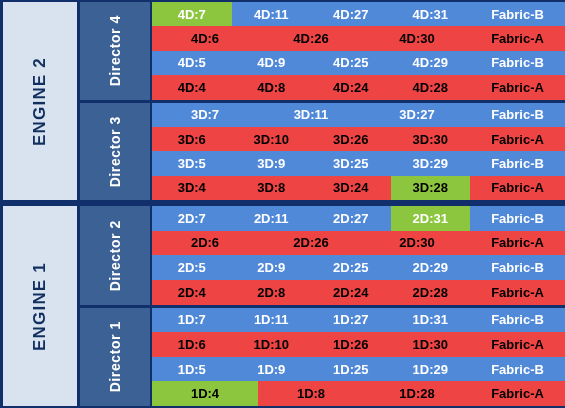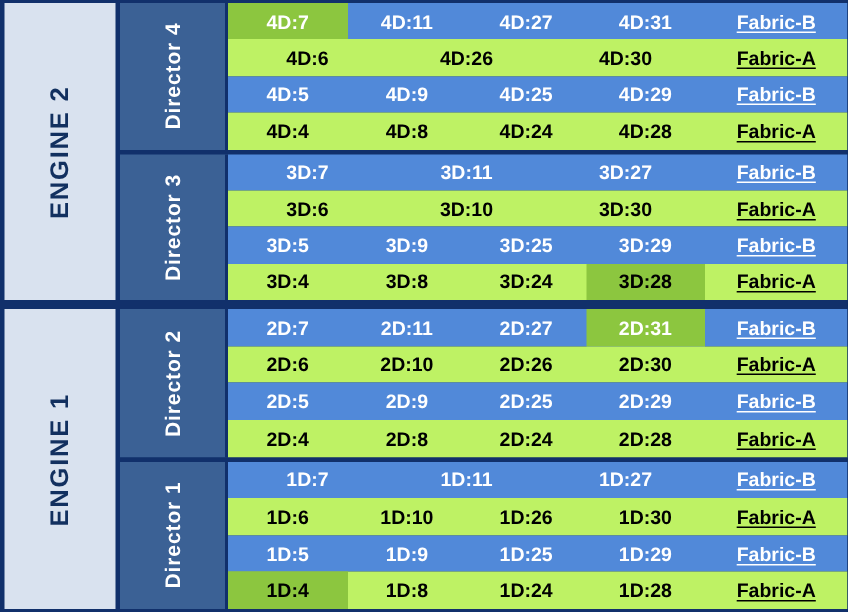--- a/index.html
+++ b/index.html
@@ -107,34 +107,33 @@
     align-items: center;
     justify-content: center;
     font-size: 13px;
     font-weight: bold;
     white-space: nowrap;
     overflow: hidden;
   }
 
   
   .tone-mid  { background: #5189d9; color: #ffffff; }
-  .tone-cyan { background: #bef264; color: #000000; }
+  .tone-cyan { background: #ef4444; color: #000000; }
 
   
   .cell.hl          { background: #8cc63f; }
   .cell.hl.txt-dark { color: #000000; }
   .cell.hl.txt-light{ color: #ffffff; }
 
   
   .cell.fabric {
     flex: 0 0 95px;
     width: 95px;
   }
   .cell.fabric .lbl {
-    text-decoration: underline;
     text-underline-offset: 2px;
   }
 </style>
 </head>
 <body>
 
 <div id="root">
     <div class="engine-block" id="engine-block-0">
       <div class="engine-cell">
         <span class="vtext">ENGINE 2</span>
@@ -191,20 +190,21 @@
               <div class="cell">3D:7</div>
               <div class="cell">3D:11</div>
               <div class="cell">3D:27</div>
               <div class="cell fabric">
                 <span class="lbl">Fabric-B</span>
               </div>
             </div>
             <div class="row tone-cyan">
               <div class="cell">3D:6</div>
               <div class="cell">3D:10</div>
+              <div class="cell">3D:26</div>
               <div class="cell">3D:30</div>
               <div class="cell fabric">
                 <span class="lbl">Fabric-A</span>
               </div>
             </div>
             <div class="row tone-mid">
               <div class="cell">3D:5</div>
               <div class="cell">3D:9</div>
               <div class="cell">3D:25</div>
               <div class="cell">3D:29</div>
@@ -239,21 +239,20 @@
               <div class="cell">2D:7</div>
               <div class="cell">2D:11</div>
               <div class="cell">2D:27</div>
               <div class="cell hl txt-light">2D:31</div>
               <div class="cell fabric">
                 <span class="lbl">Fabric-B</span>
               </div>
             </div>
             <div class="row tone-cyan">
               <div class="cell">2D:6</div>
-              <div class="cell">2D:10</div>
               <div class="cell">2D:26</div>
               <div class="cell">2D:30</div>
               <div class="cell fabric">
                 <span class="lbl">Fabric-A</span>
               </div>
             </div>
             <div class="row tone-mid">
               <div class="cell">2D:5</div>
               <div class="cell">2D:9</div>
               <div class="cell">2D:25</div>
@@ -275,20 +274,21 @@
         </div>
         <div class="director-group">
           <div class="director-cell">
             <span class="vtext">Director 1</span>
           </div>
           <div class="rows">
             <div class="row tone-mid">
               <div class="cell">1D:7</div>
               <div class="cell">1D:11</div>
               <div class="cell">1D:27</div>
+              <div class="cell">1D:31</div>
               <div class="cell fabric">
                 <span class="lbl">Fabric-B</span>
               </div>
             </div>
             <div class="row tone-cyan">
               <div class="cell">1D:6</div>
               <div class="cell">1D:10</div>
               <div class="cell">1D:26</div>
               <div class="cell">1D:30</div>
               <div class="cell fabric">
@@ -300,21 +300,20 @@
               <div class="cell">1D:9</div>
               <div class="cell">1D:25</div>
               <div class="cell">1D:29</div>
               <div class="cell fabric">
                 <span class="lbl">Fabric-B</span>
               </div>
             </div>
             <div class="row tone-cyan">
               <div class="cell hl txt-dark">1D:4</div>
               <div class="cell">1D:8</div>
-              <div class="cell">1D:24</div>
               <div class="cell">1D:28</div>
               <div class="cell fabric">
                 <span class="lbl">Fabric-A</span>
               </div>
             </div>
           </div>
         </div>
       </div>
     </div>
   </div>

